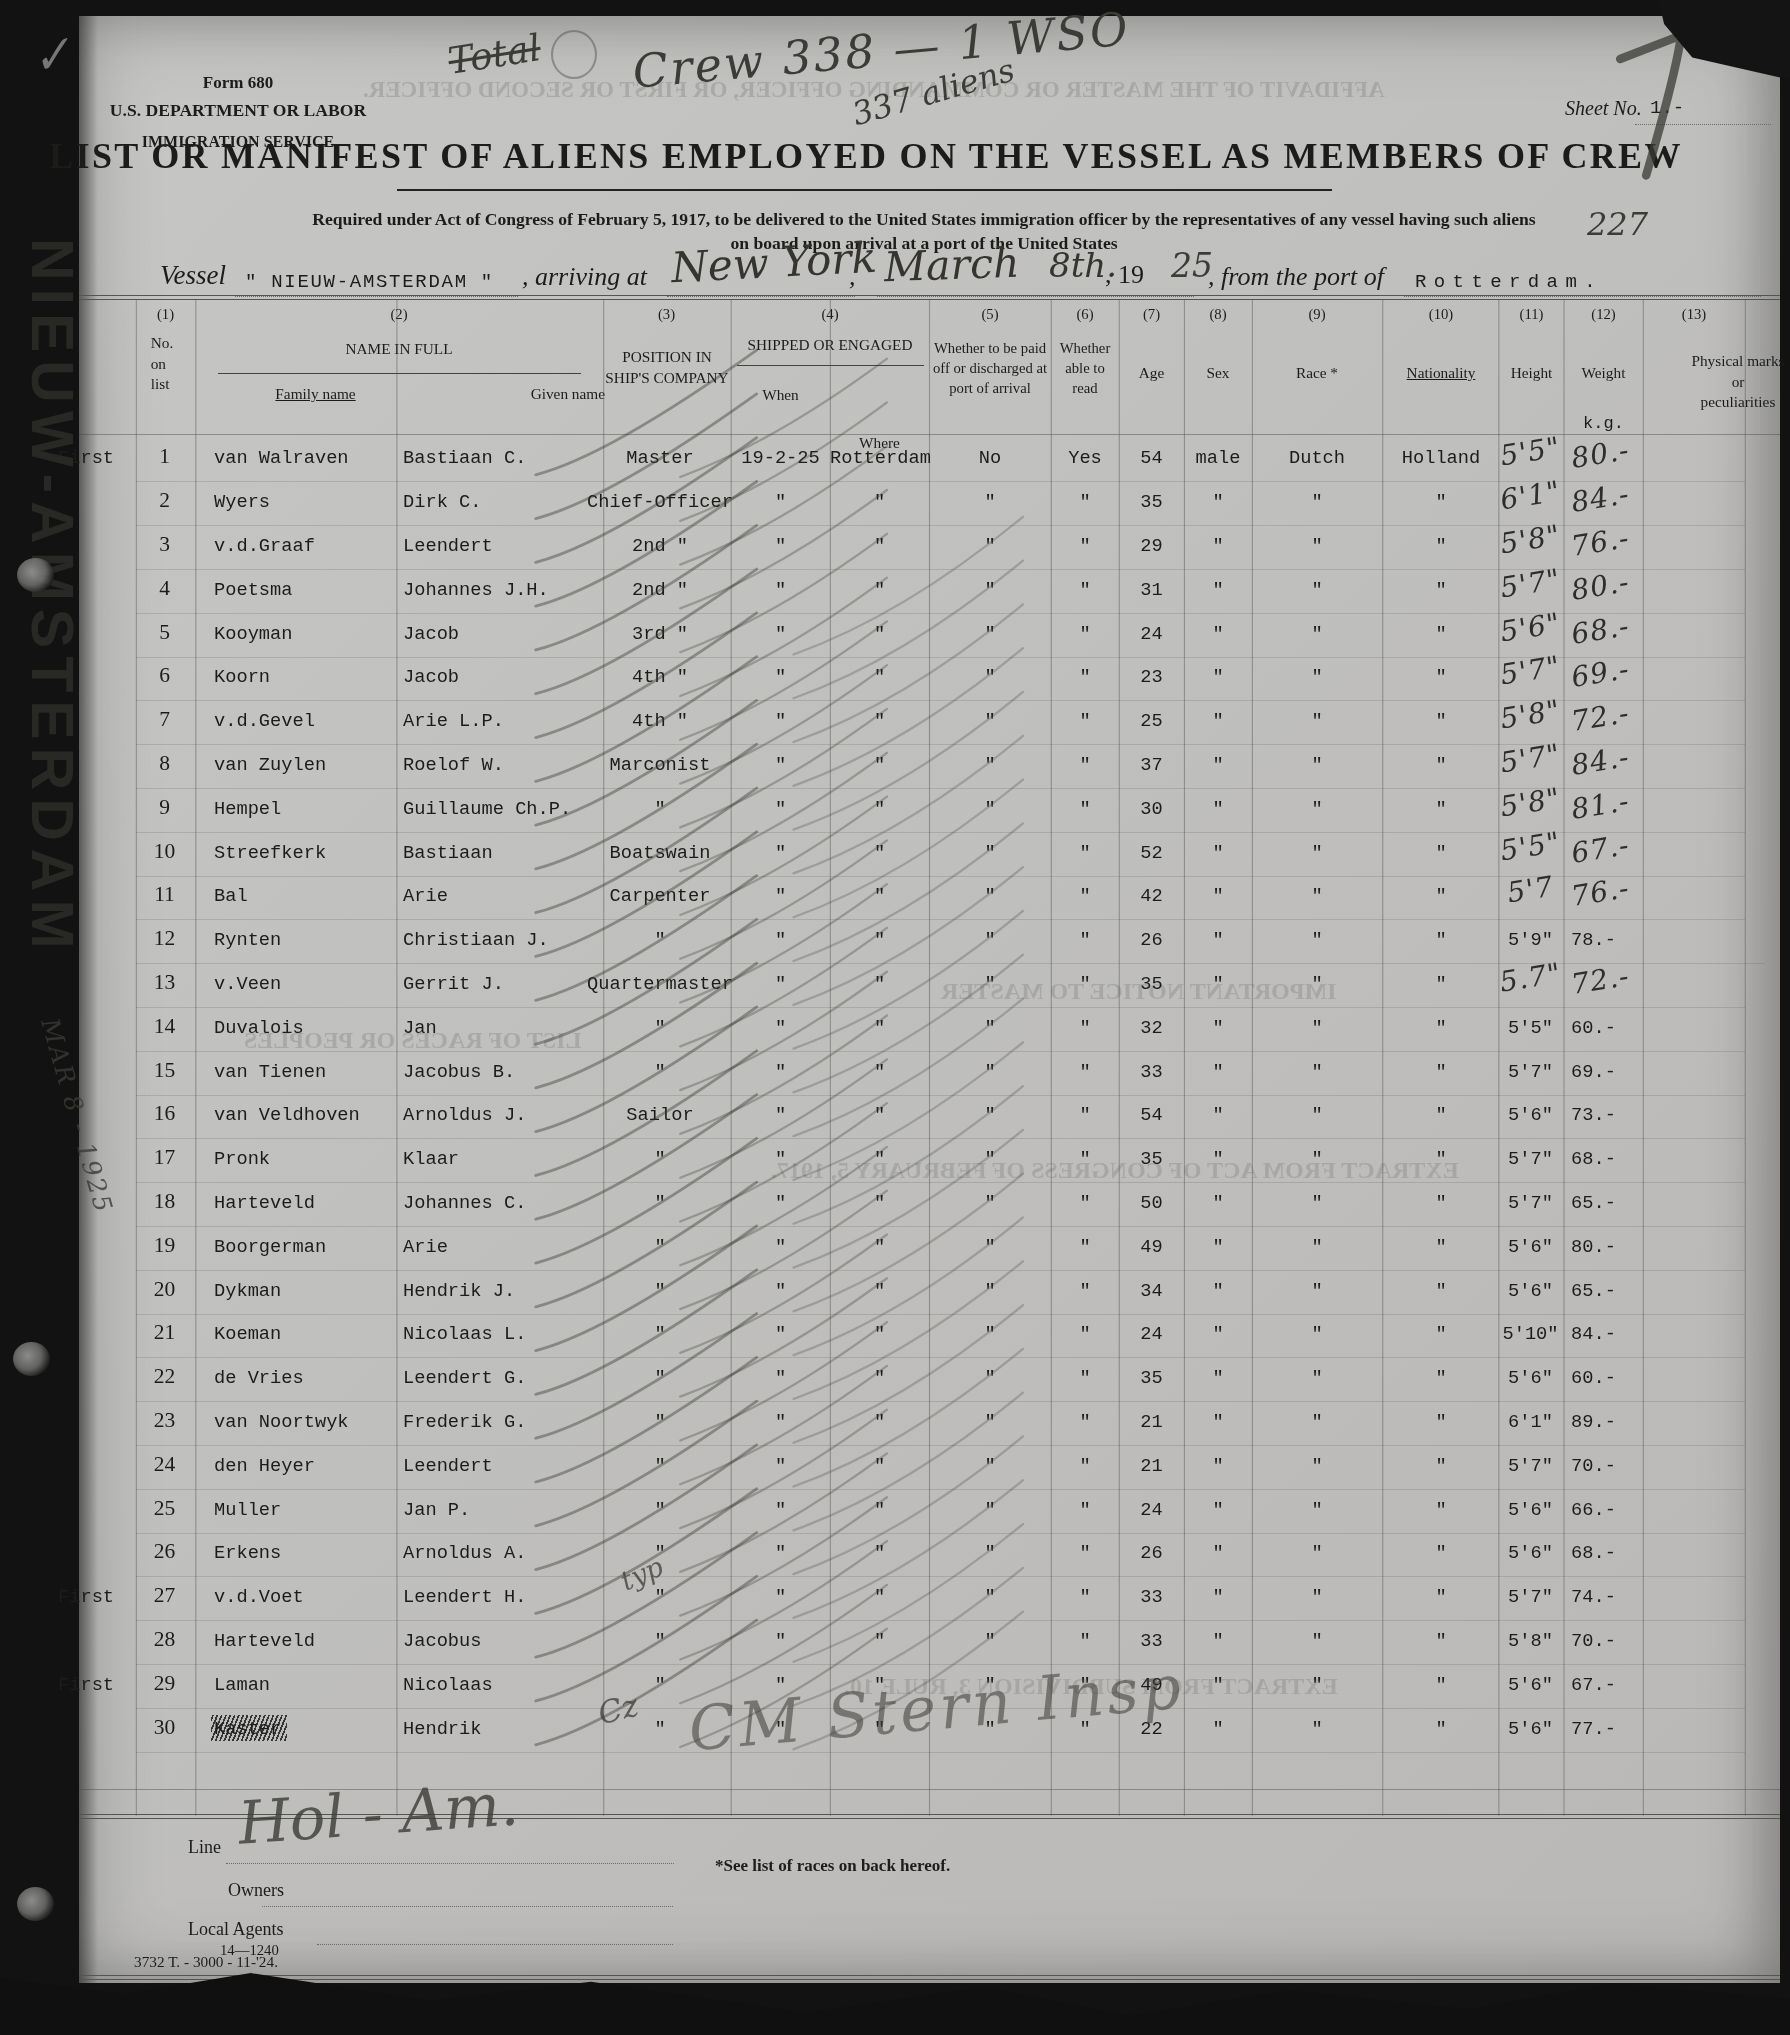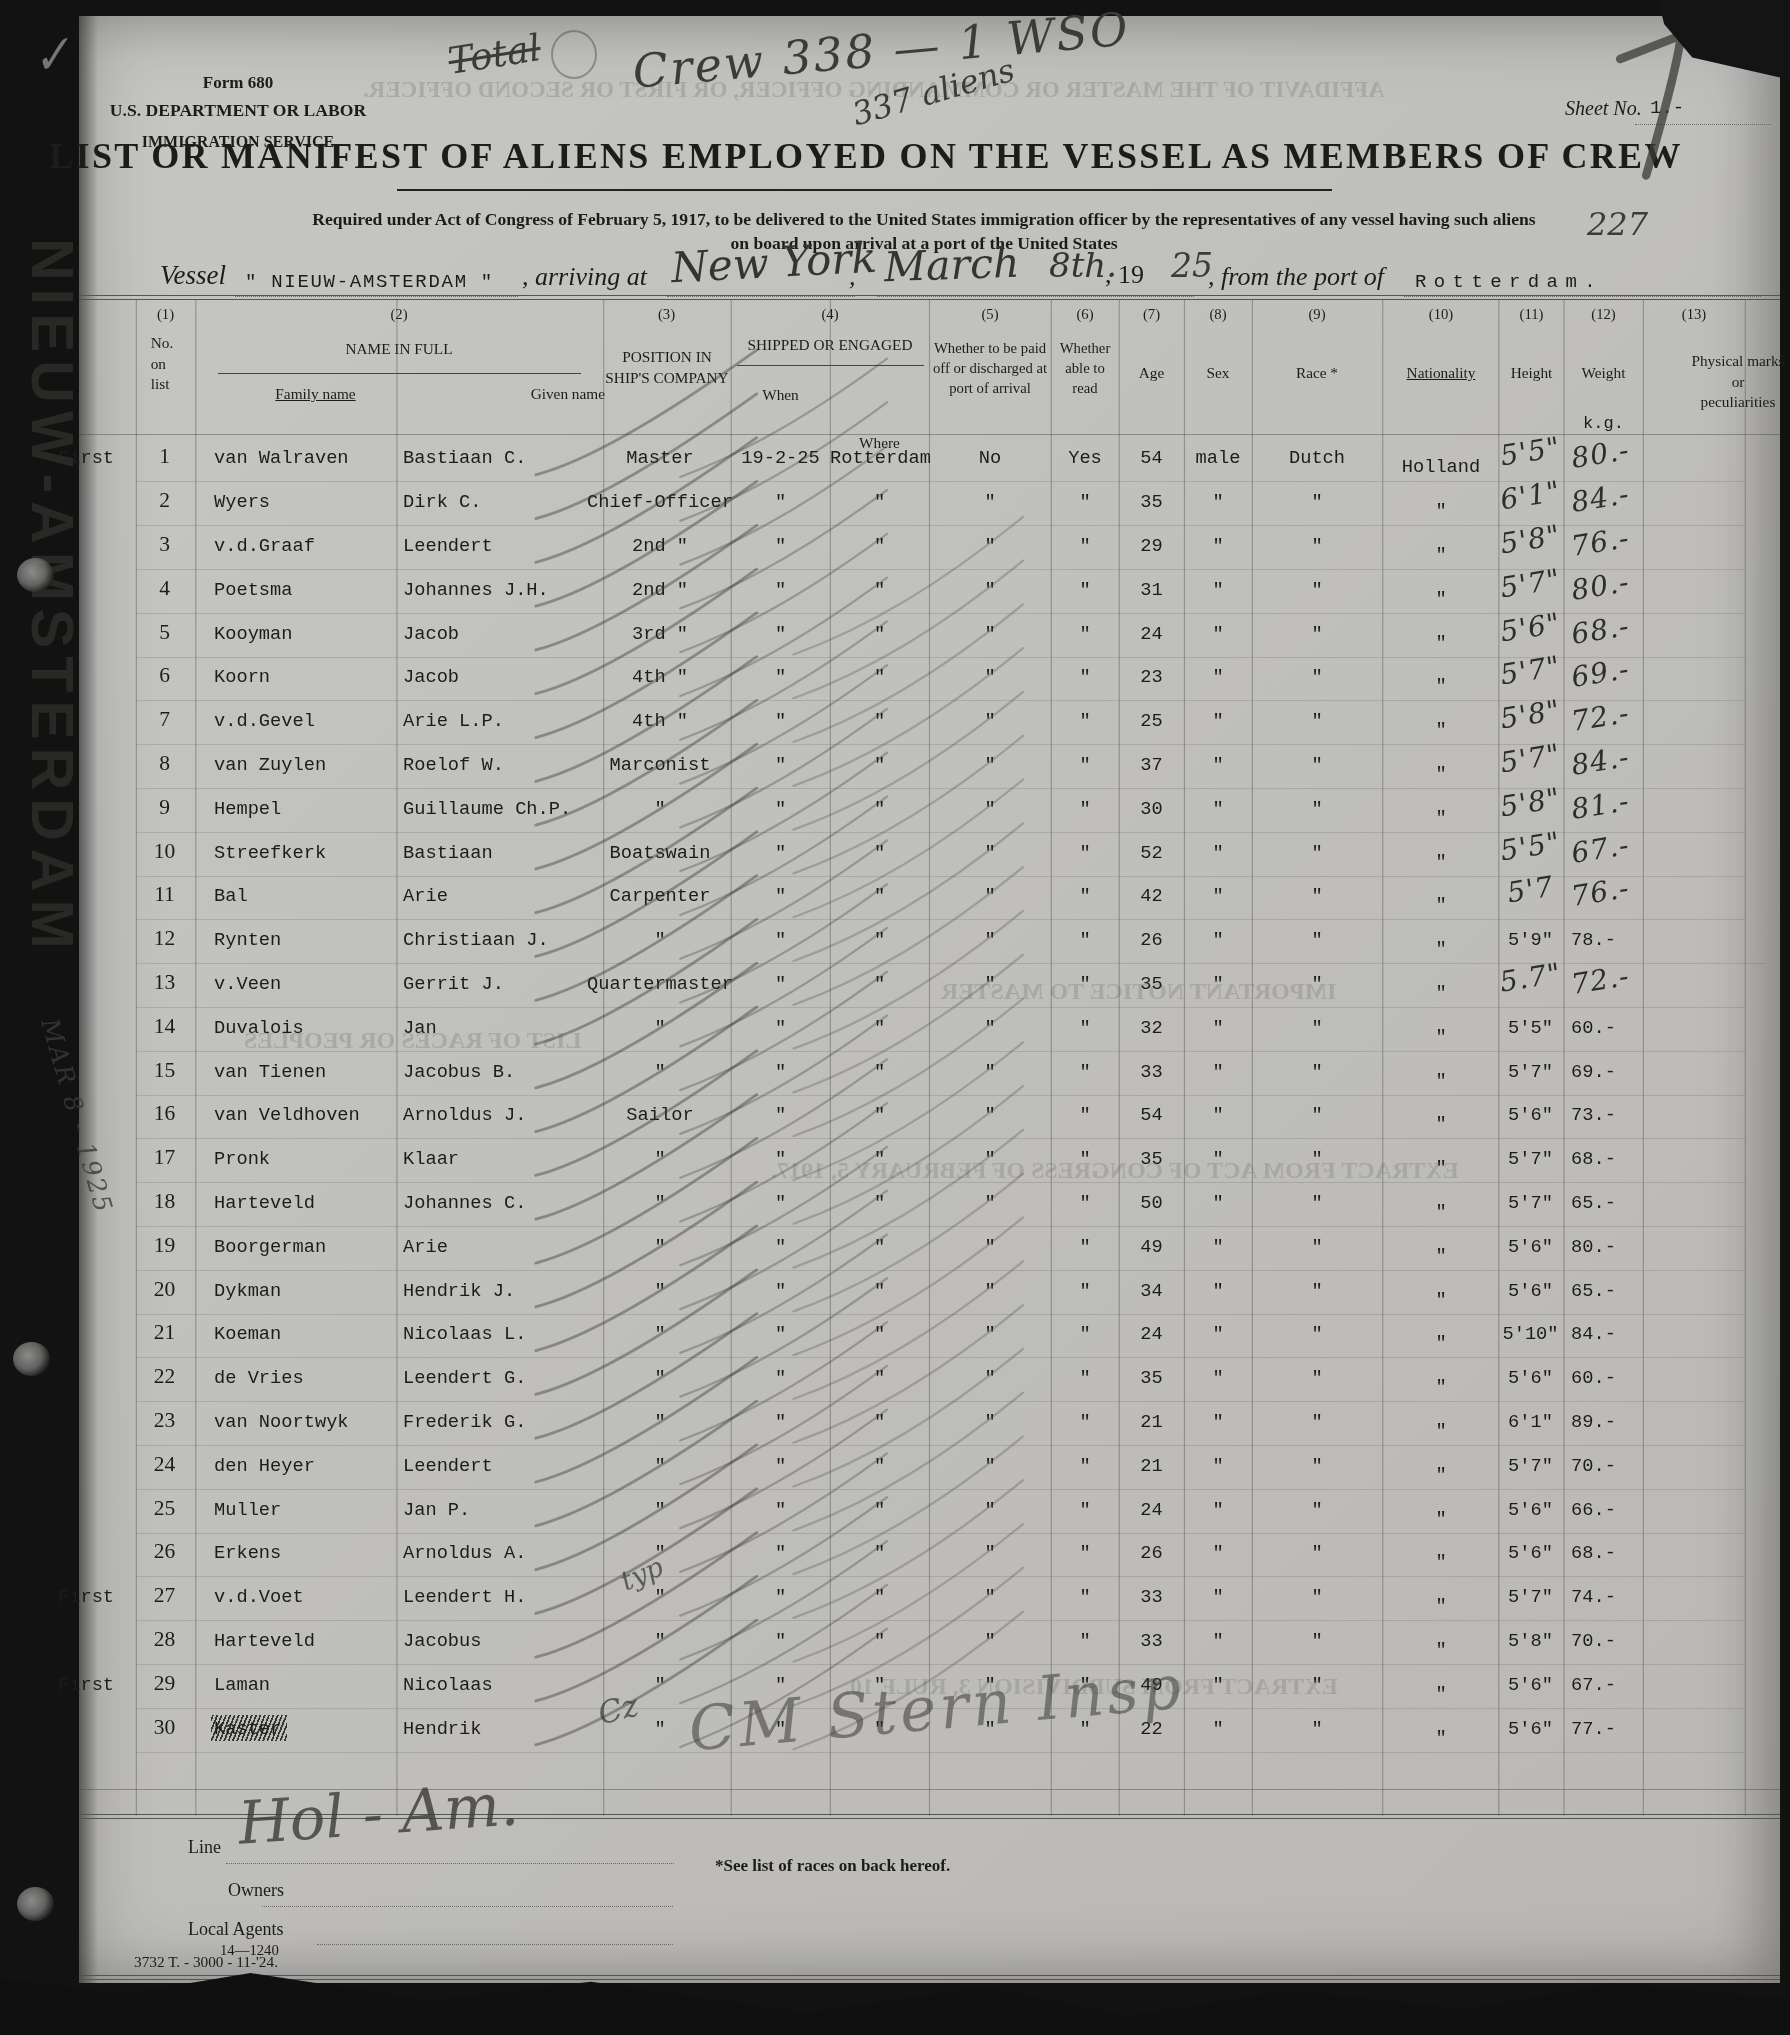--- a/index.html
+++ b/index.html
@@ -65,21 +65,21 @@
   .c-family{left:78px;}
   .c-given{left:267px;}
   .c-pos{left:448px;width:152px;text-align:center;}
   .c-when{left:595px;width:99px;text-align:center;}
   .c-where{left:694px;width:99px;text-align:center;}
   .c-paid{left:793px;width:122px;text-align:center;}
   .c-read{left:915px;width:68px;text-align:center;}
   .c-age{left:983px;width:65px;text-align:center;}
   .c-sex{left:1048px;width:68px;text-align:center;}
   .c-race{left:1116px;width:130px;text-align:center;}
-  .c-nat{left:1247px;width:116px;text-align:center;margin-top:9px;}
+  .c-nat{left:1247px;width:116px;text-align:center;}
   .c-height{left:1357px;width:75px;text-align:center;}
   .c-weight{left:1435px;width:91px;text-align:left;}
   .hw{font-family:"DejaVu Serif",serif !important;font-style:italic;font-size:28px !important;
       color:#2d2d2b;top:-2.3px !important;transform:rotate(-9deg);letter-spacing:1.1px;}
   .scribble{position:relative;display:inline-block;}
   .scribble::after{content:"";position:absolute;left:-3.4px;top:-3.4px;right:-5.7px;bottom:-1.1px;
       background:repeating-linear-gradient(112deg,transparent 0 1.1px,#1e1e1c 1.1px 2.8px,transparent 2.8px 4px);
       opacity:.85;}
   
   .pencil{color:#3b3b37;}

